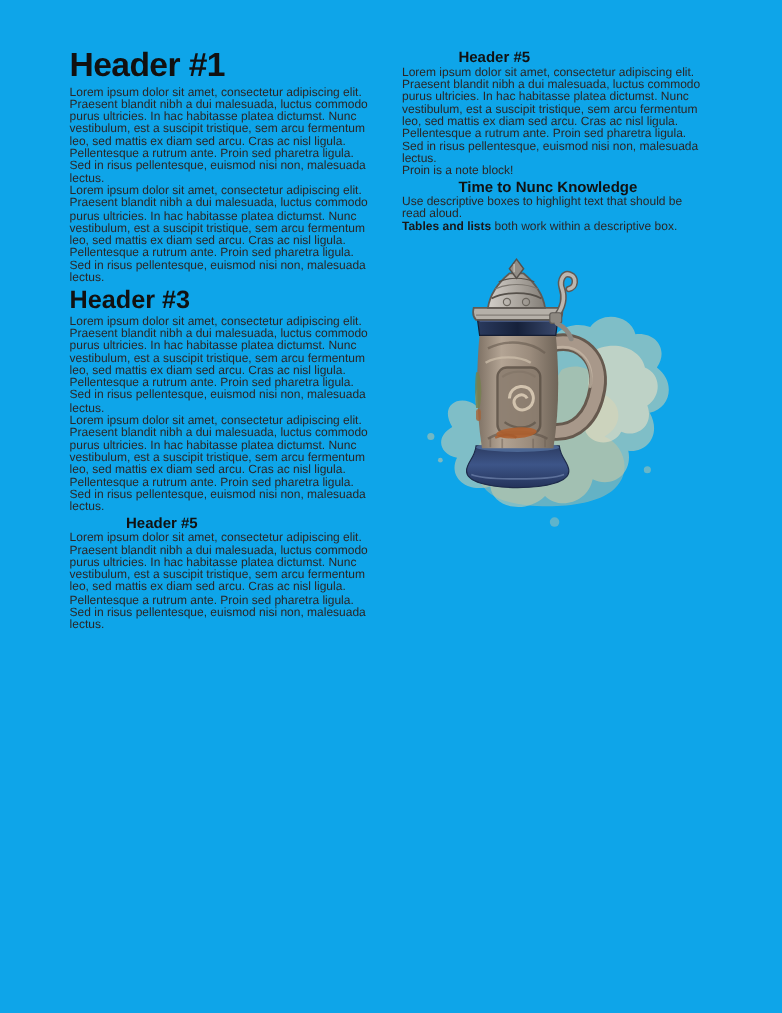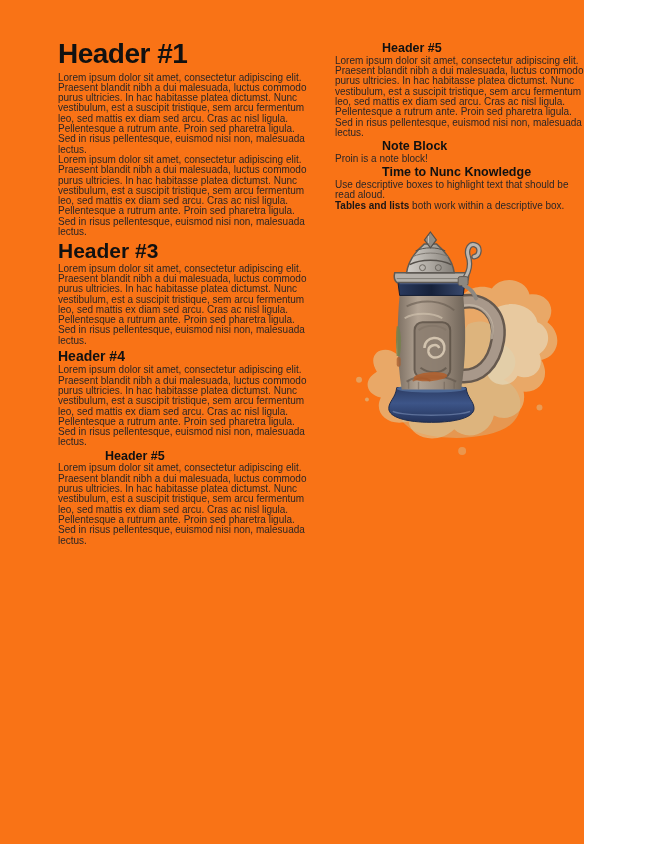--- a/index.html
+++ b/index.html
@@ -2,23 +2,23 @@
 <html><head>
 <meta charset="utf-8">
 <style>
   html, body {
     margin: 0;
     padding: 0;
     background: #ffffff;
   }
   .page {
     position: relative;
-    width: 584px;
+    width: 652px;
     height: 844px;
-    background: #f97316;
+    background: #0ea5e9;
     overflow: hidden;
     font-family: "Liberation Sans", sans-serif;
   }
   .columns {
     position: absolute;
     left: 58px;
     top: 40px;
     width: 536px;
     display: flex;
     gap: 25px;
@@ -63,36 +63,34 @@
         <p>Lorem ipsum dolor sit amet, consectetur adipiscing elit. Praesent blandit nibh a dui malesuada, luctus commodo purus ultricies. In hac habitasse platea dictumst. Nunc vestibulum, est a suscipit tristique, sem arcu fermentum leo, sed mattis ex diam sed arcu. Cras ac nisl ligula. Pellentesque a rutrum ante. Proin sed pharetra ligula. Sed in risus pellentesque, euismod nisi non, malesuada lectus.</p>
       </section>
       <section>
         <p>Lorem ipsum dolor sit amet, consectetur adipiscing elit. Praesent blandit nibh a dui malesuada, luctus commodo purus ultricies. In hac habitasse platea dictumst. Nunc vestibulum, est a suscipit tristique, sem arcu fermentum leo, sed mattis ex diam sed arcu. Cras ac nisl ligula. Pellentesque a rutrum ante. Proin sed pharetra ligula. Sed in risus pellentesque, euismod nisi non, malesuada lectus.</p>
       </section>
       <section>
         <h3>Header #3</h3>
         <p>Lorem ipsum dolor sit amet, consectetur adipiscing elit. Praesent blandit nibh a dui malesuada, luctus commodo purus ultricies. In hac habitasse platea dictumst. Nunc vestibulum, est a suscipit tristique, sem arcu fermentum leo, sed mattis ex diam sed arcu. Cras ac nisl ligula. Pellentesque a rutrum ante. Proin sed pharetra ligula. Sed in risus pellentesque, euismod nisi non, malesuada lectus.</p>
       </section>
       <section>
-        <h4>Header #4</h4>
         <p>Lorem ipsum dolor sit amet, consectetur adipiscing elit. Praesent blandit nibh a dui malesuada, luctus commodo purus ultricies. In hac habitasse platea dictumst. Nunc vestibulum, est a suscipit tristique, sem arcu fermentum leo, sed mattis ex diam sed arcu. Cras ac nisl ligula. Pellentesque a rutrum ante. Proin sed pharetra ligula. Sed in risus pellentesque, euismod nisi non, malesuada lectus.</p>
       </section>
       <section>
         <h5>Header #5</h5>
         <p>Lorem ipsum dolor sit amet, consectetur adipiscing elit. Praesent blandit nibh a dui malesuada, luctus commodo purus ultricies. In hac habitasse platea dictumst. Nunc vestibulum, est a suscipit tristique, sem arcu fermentum leo, sed mattis ex diam sed arcu. Cras ac nisl ligula. Pellentesque a rutrum ante. Proin sed pharetra ligula. Sed in risus pellentesque, euismod nisi non, malesuada lectus.</p>
       </section>
     </div>
 
     <div class="col">
       <section>
         <h5>Header #5</h5>
         <p>Lorem ipsum dolor sit amet, consectetur adipiscing elit. Praesent blandit nibh a dui malesuada, luctus commodo purus ultricies. In hac habitasse platea dictumst. Nunc vestibulum, est a suscipit tristique, sem arcu fermentum leo, sed mattis ex diam sed arcu. Cras ac nisl ligula. Pellentesque a rutrum ante. Proin sed pharetra ligula. Sed in risus pellentesque, euismod nisi non, malesuada lectus.</p>
       </section>
       <section>
-        <h5>Note Block</h5>
         <p>Proin is a note block!</p>
       </section>
       <section>
         <h5>Time to Nunc Knowledge</h5>
         <p>Use descriptive boxes to highlight text that should be read aloud.</p>
         <p><b>Tables and lists</b><span> both work within a descriptive box.</span></p>
       </section>
 
       <div class="stein-figure">
         <svg viewBox="0 0 272 232" width="270" height="230" xmlns="http://www.w3.org/2000/svg">

